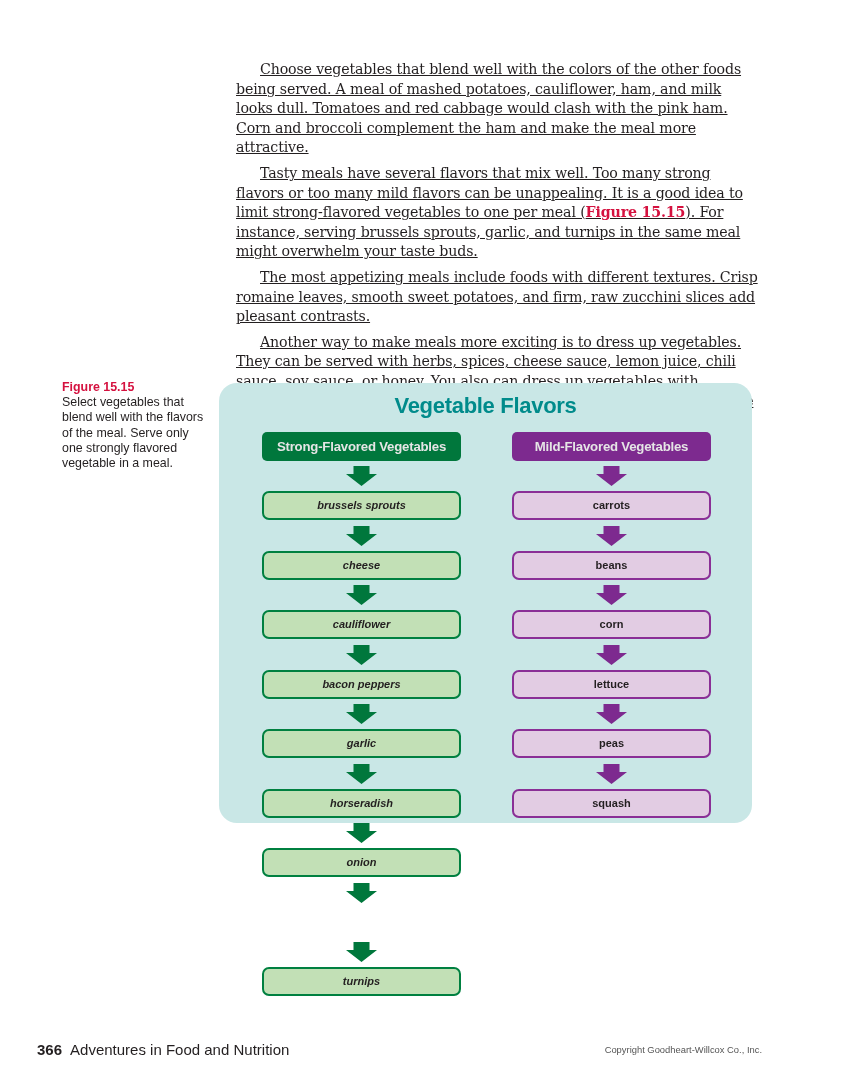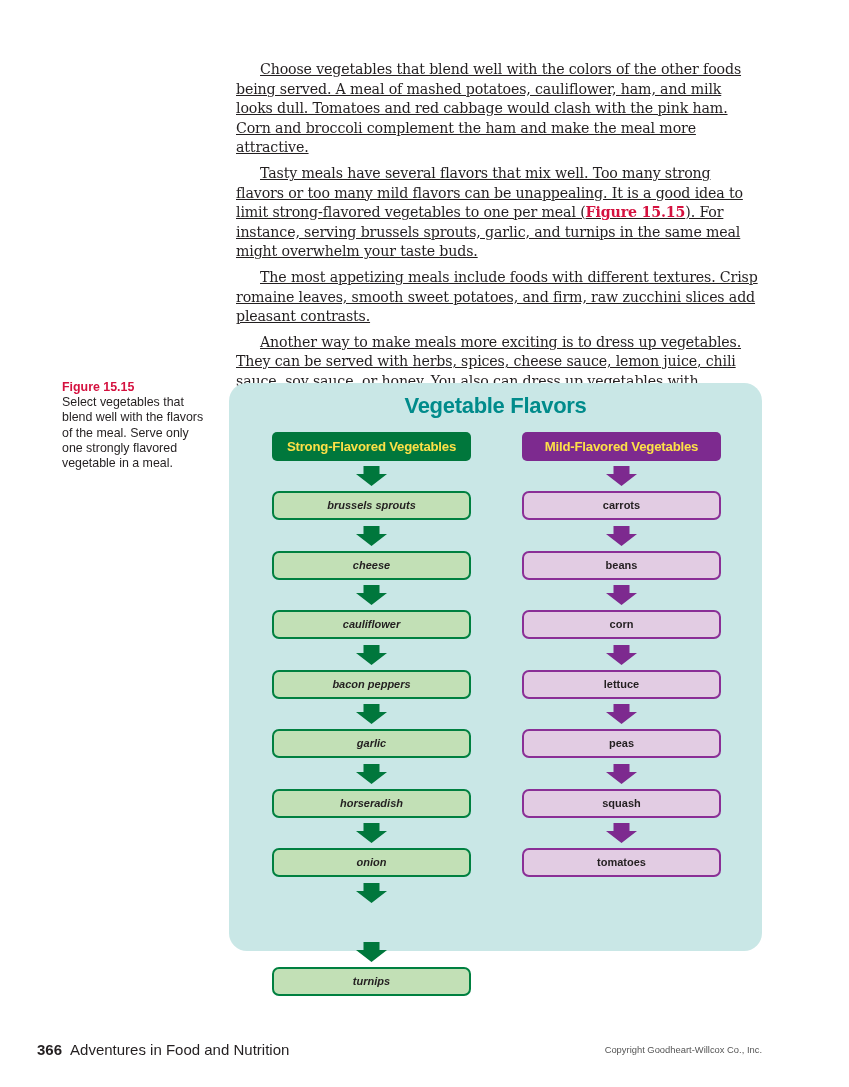--- a/index.html
+++ b/index.html
@@ -12,33 +12,33 @@
   }
   .body-text p { margin: 6px; text-indent: 24px; text-decoration: underline; }
   .fig-ref { color: #d5113f; font-weight: bold; }
   .caption {
     position: absolute; left: 62px; top: 380px; width: 150px;
     font-family: "Liberation Sans", "DejaVu Sans", sans-serif;
     font-size: 12.4px; line-height: 15.2px; color: #231f20;
   }
   .caption .fig-label { color: #d5113f; font-weight: bold; display: block; }
   .panel {
-    position: absolute; left: 229px; top: 383px; width: 533px; height: 568px;
+    position: absolute; left: 219px; top: 383px; width: 533px; height: 440px;
     background: #c9e7e6; border-radius: 18px;
   }
   .panel-title {
     position: absolute; left: 0; right: 0; top: 10px; text-align: center;
     font-family: "Liberation Sans", "DejaVu Sans", sans-serif; font-weight: bold;
     font-size: 22px; color: #008b8b; letter-spacing: -0.3px;
   }
   .col { position: absolute; top: 49px; width: 199px; }
   .col.strong { left: 43px; }
   .col.mild { left: 293px; }
   .col-header {
-    height: 29px; border-radius: 5px; color: #fde047;
+    height: 29px; border-radius: 5px; color: #e5e5e5;
     font-family: "Liberation Sans", "DejaVu Sans", sans-serif; font-weight: bold;
     font-size: 13.2px; line-height: 29px; text-align: center; letter-spacing: -0.2px;
   }
   .strong .col-header { background: #00773c; }
   .mild .col-header { background: #7d2a8f; }
   .item { position: relative; height: 59.5px; }
   .arrow { position: absolute; left: 84px; top: 5px; width: 31px; height: 20px; }
   .veg-box {
     position: absolute; left: 0; top: 30px; width: 195px; height: 25px;
     border-radius: 7px; border: 2px solid;
@@ -166,26 +166,20 @@
             <polygon points="7.5,0 23.5,0 23.5,8 31,8 15.5,20 0,8 7.5,8" fill="#7d2a8f"></polygon>
           </svg>
           <div class="veg-box">peas</div>
         </div>
         <div class="item">
           <svg class="arrow" viewBox="0 0 31 20">
             <polygon points="7.5,0 23.5,0 23.5,8 31,8 15.5,20 0,8 7.5,8" fill="#7d2a8f"></polygon>
           </svg>
           <div class="veg-box">squash</div>
         </div>
-        <div class="item">
-          <svg class="arrow" viewBox="0 0 31 20">
-            <polygon points="7.5,0 23.5,0 23.5,8 31,8 15.5,20 0,8 7.5,8" fill="#7d2a8f"></polygon>
-          </svg>
-          <div class="veg-box">tomatoes</div>
-        </div>
       </div>
   </div>
 </div>
 
 <div class="footer-left">
   <span class="page-num">366</span><span>Adventures in Food and Nutrition</span>
 </div>
 <div class="footer-right">Copyright Goodheart-Willcox Co., Inc.</div>
 
 </body></html>

